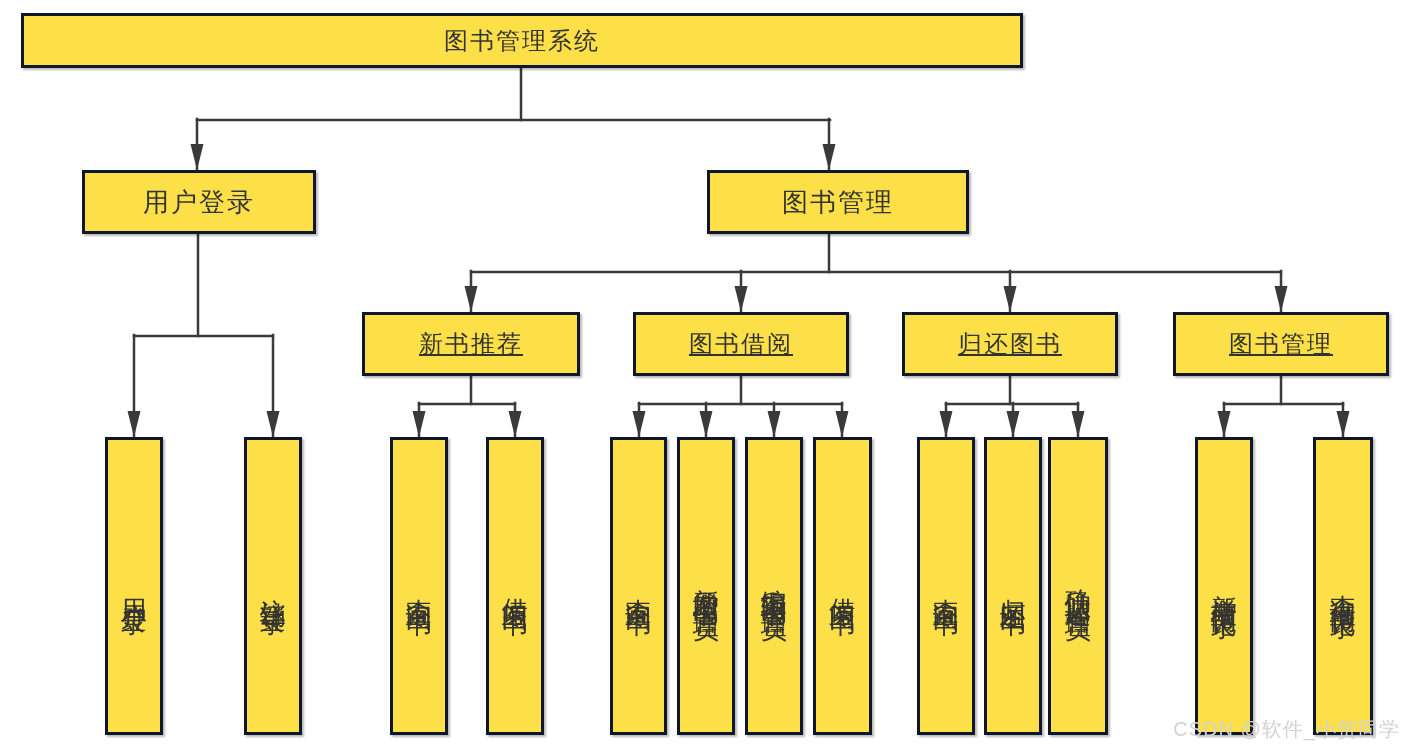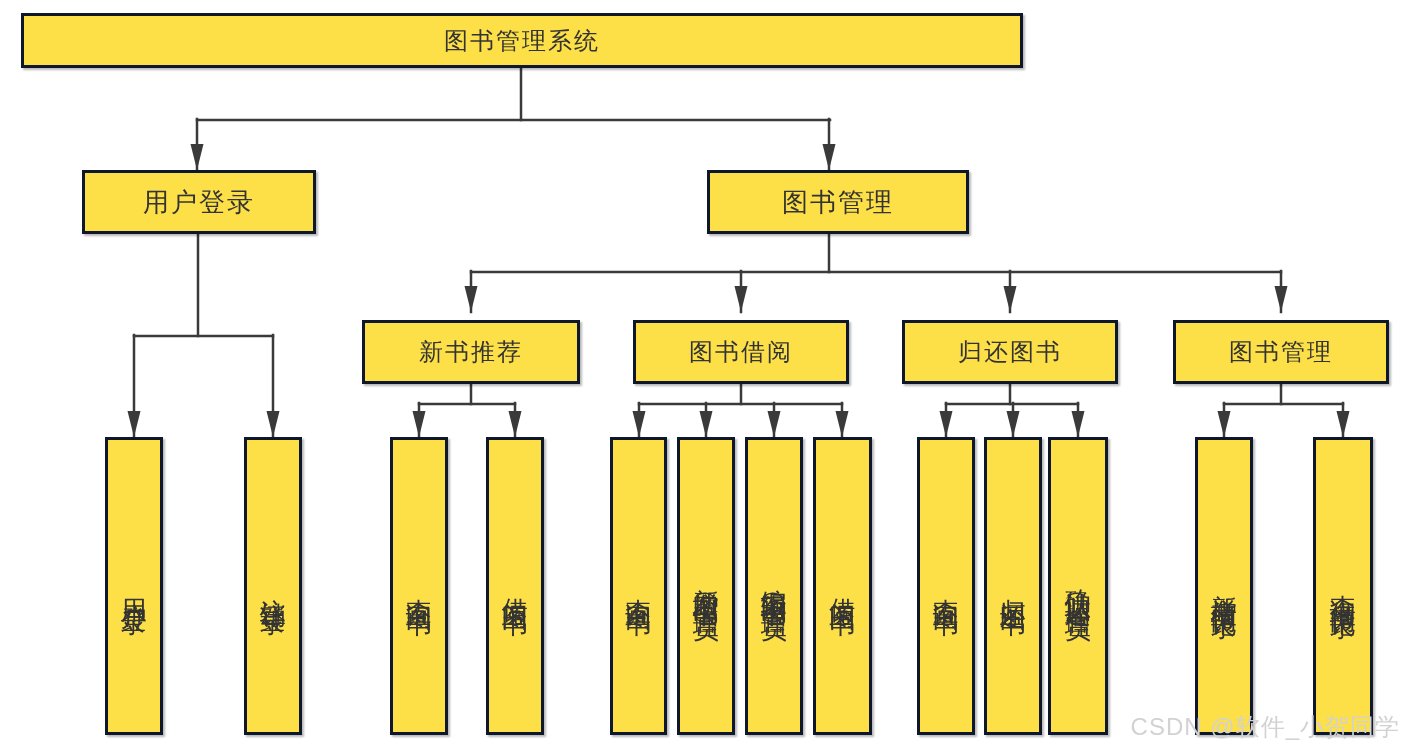--- a/index.html
+++ b/index.html
@@ -25,35 +25,35 @@
     display: flex;
     align-items: center;
     justify-content: center;
     color: #333333;
     box-shadow: 2px 2px 2px rgba(0,0,0,0.28);
     z-index: 2;
   }
   .h-box { font-size: 24px; letter-spacing: 2px; white-space: nowrap; }
   .root-box  { left: 21px;  top: 13px;  width: 1002px; height: 55px; }
   .l2-box    { top: 170px; height: 64px; font-size: 26px; }
-  .l3-box    { top: 320px; height: 64px; }
+  .l3-box    { top: 312px; height: 64px; text-decoration: underline; }
   .v-box     { top: 437px; height: 298px; }
   .v-box .vtext {
     writing-mode: vertical-rl;
     text-orientation: mixed;
     font-size: 26px;
     letter-spacing: 4px;
     line-height: 1.1;
     color: #333333;
   }
   .watermark {
     position: absolute;
     right: 5px;
     bottom: 4px;
-    font-size: 24px;
+    font-size: 20px;
     letter-spacing: 1px;
     color: #d2d2d2;
     z-index: 3;
     white-space: nowrap;
   }
 </style>
 </head>
 <body>
 
 <div class="stage">

